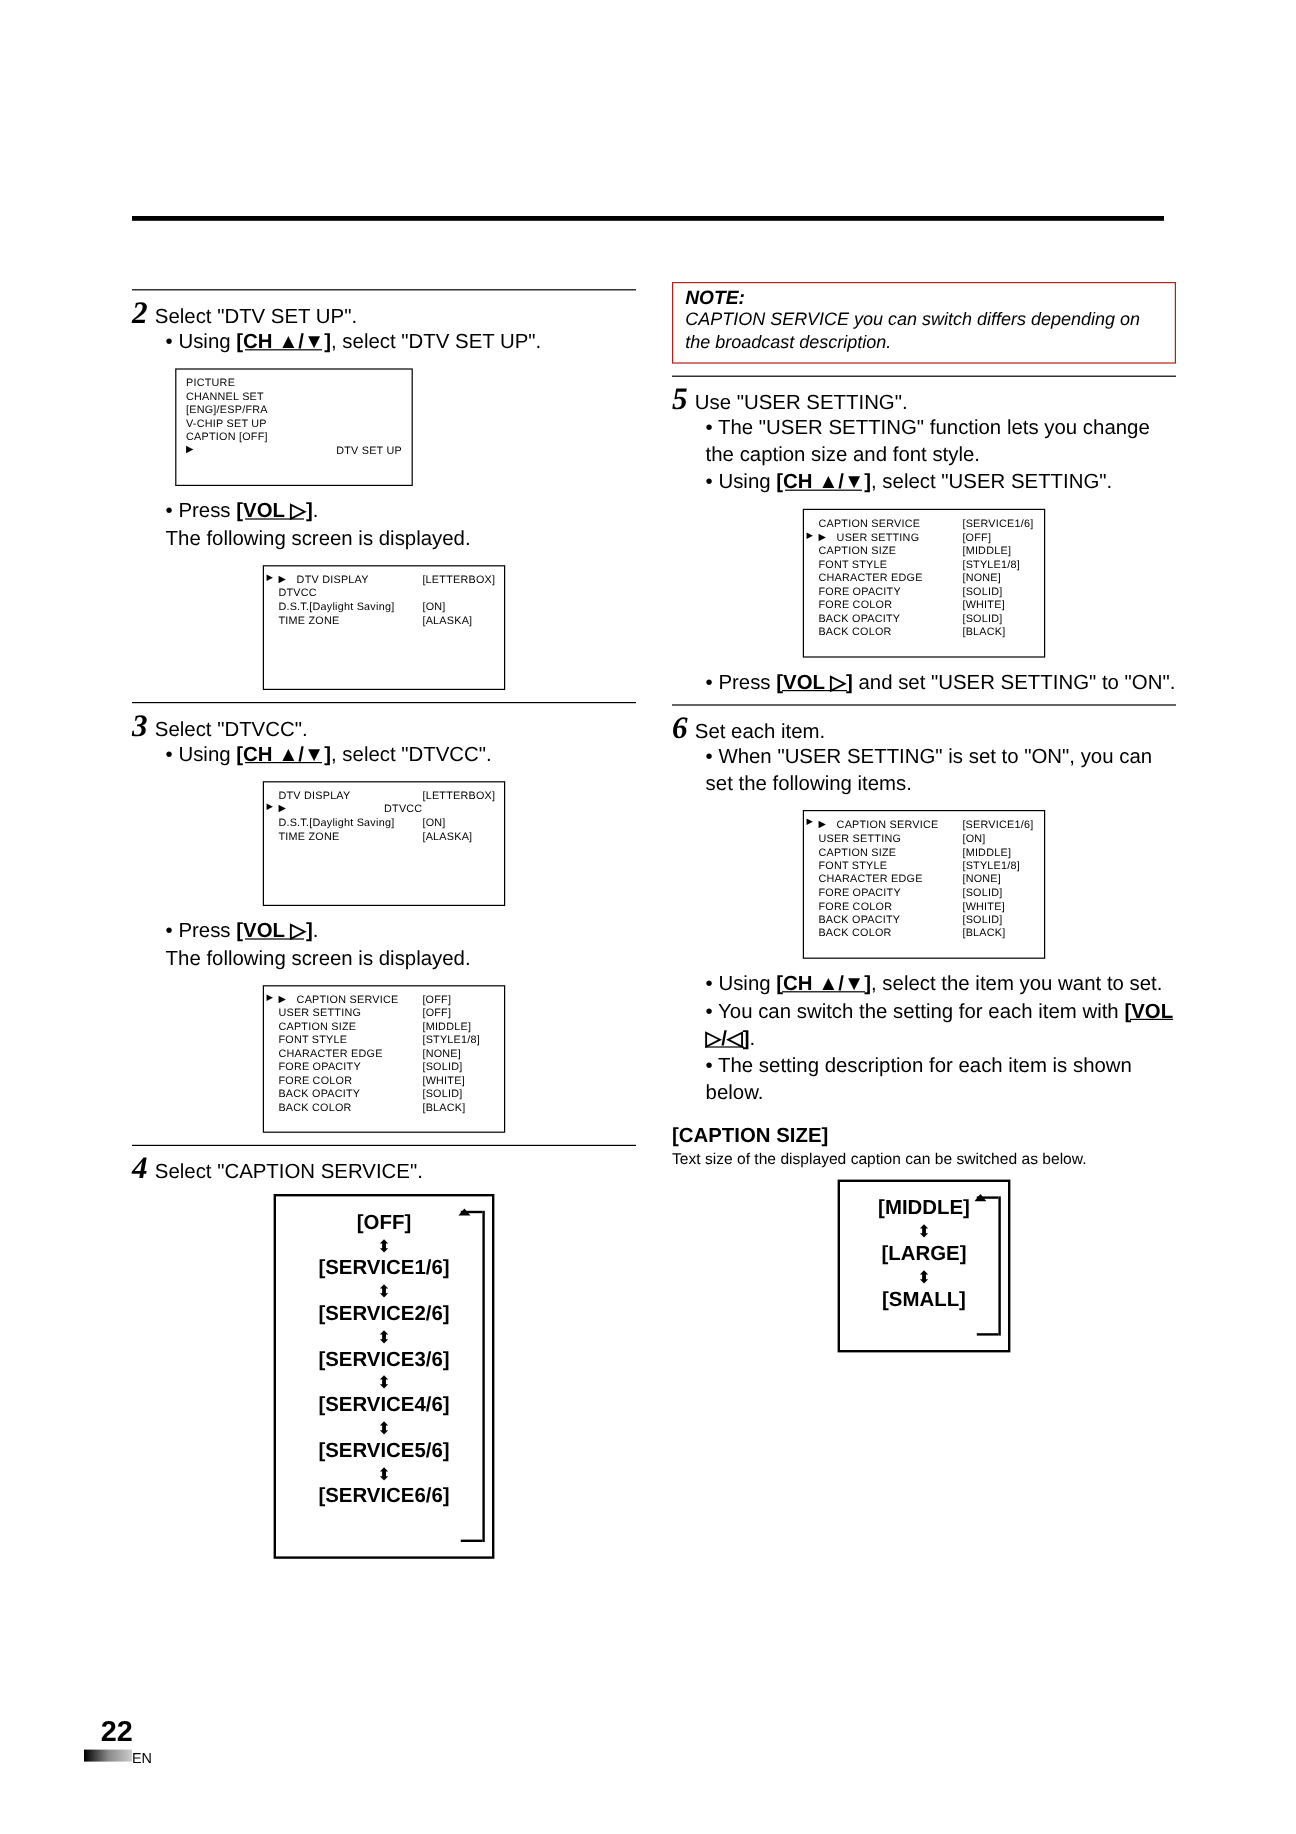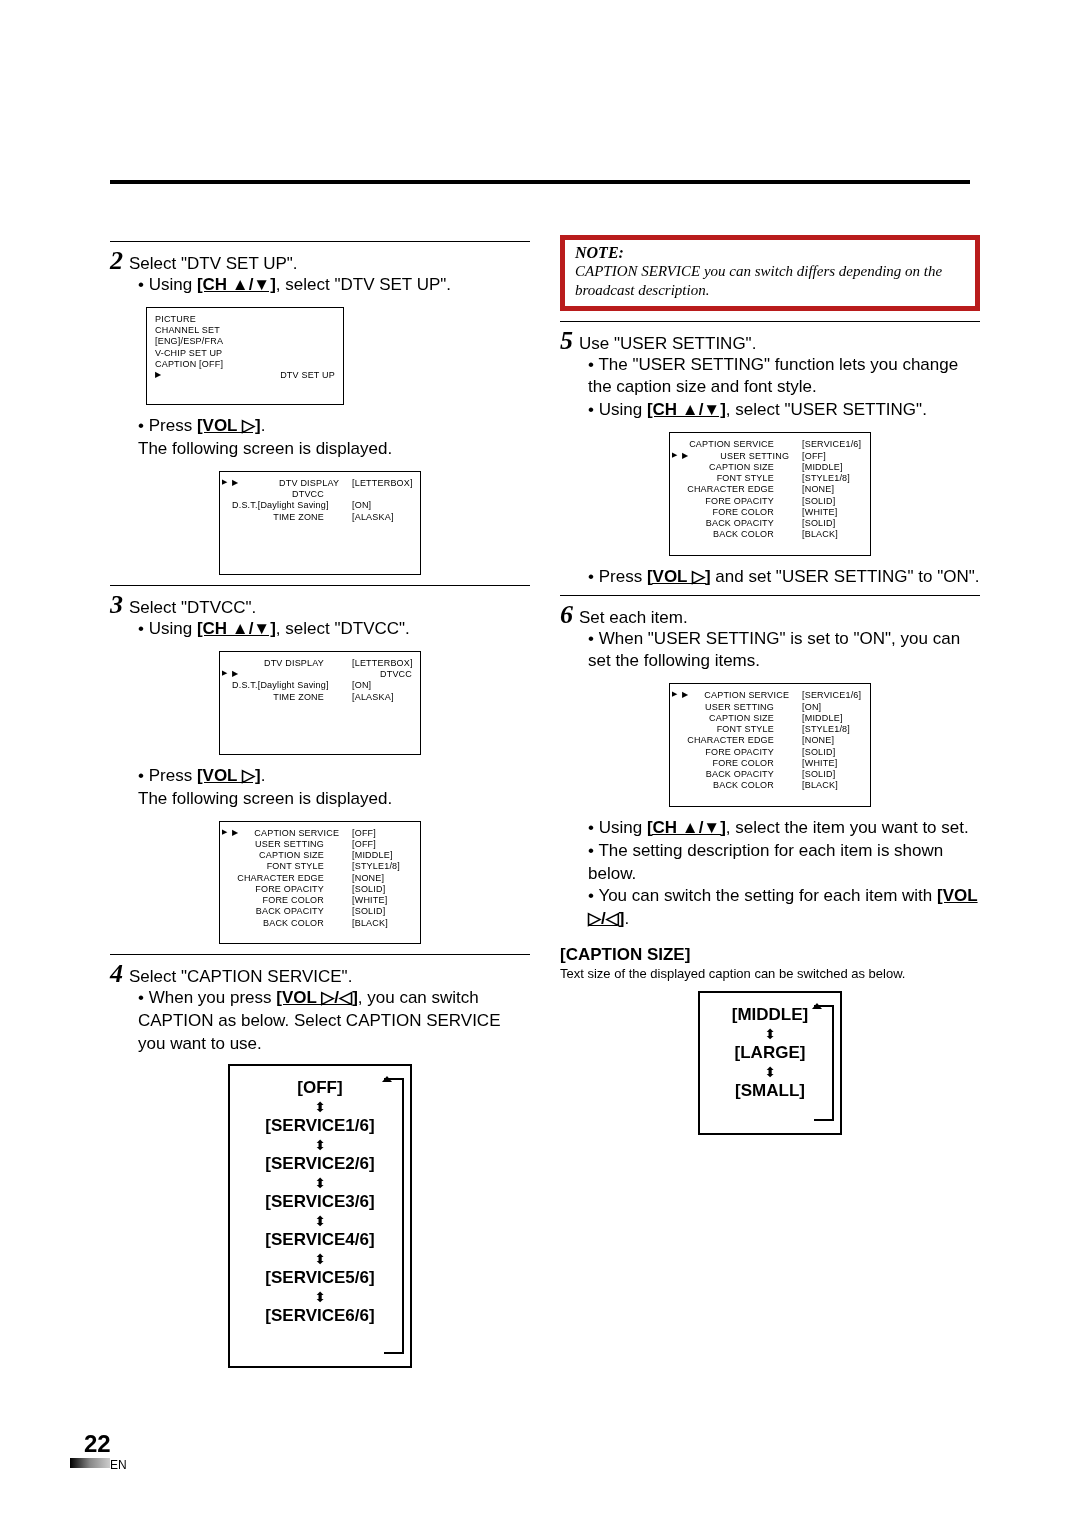--- a/index.html
+++ b/index.html
@@ -83,27 +83,26 @@
   .osd .row .val  { flex: 0 0 auto; padding-left: 6px;}
   .osd.col2 .row.sel .label::before {
     content: "▶";
     font-size: 7px;
     margin-right: 2px;
     position: absolute;
     left: 2px;
   }
   .osd.col2 { position: relative; padding-left: 12px; }
   .osd.col2 .row { display: flex; }
-  .osd.col2 .row .label { width: 92px; text-align: right; }
+  .osd.col2 .row .label { width: 92px; }
   .osd.col2 .row .val { width: 60px; }
   .note-box {
-    border: 5px solid #b91c1c;
+    border: 1px solid #b91c1c;
     padding: 4px 10px 6px 10px;
     margin-bottom: 10px;
-    font-family: Liberation Serif, serif;
   }
   .note-box .tt {
     font-weight: bold;
     font-style: italic;
     font-size: 16px;
   }
   .note-box .nt {
     font-style: italic;
     font-size: 15px;
     line-height: 1.25;
@@ -308,23 +307,20 @@
             <span class="val">[BLACK]</span>
           </div>
         </div>
 
       <div class="thin-rule"></div>
 
       <div class="step-line">
         <span class="step-num">4</span>
         <span class="step-text">Select "CAPTION SERVICE".</span>
       </div>
-      <div class="bullet">
-        <span>When you press </span><b>[VOL ▷/◁]</b><span>, you can switch CAPTION as below. Select CAPTION SERVICE you want to use.</span>
-      </div>
       <div class="cycle-box" style="height:280px;">
         <div class="return-bar">
             <div class="rb-top"></div>
             <div class="rb-bot"></div>
           </div>
       <div class="item">[OFF]</div>
           <div class="conn">⬍</div>
           <div class="item">[SERVICE1/6]</div>
           <div class="conn">⬍</div>
           <div class="item">[SERVICE2/6]</div>
@@ -438,24 +434,24 @@
             <span class="val">[SOLID]</span>
           </div>
           <div class="row">
             <span class="label">BACK COLOR</span>
             <span class="val">[BLACK]</span>
           </div>
         </div>
       <div class="bullet">
         <span>Using </span><b>[CH ▲/▼]</b><span>, select the item you want to set.</span>
       </div>
+      <div class="bullet">
+        <span>You can switch the setting for each item with </span><b>[VOL ▷/◁]</b><span>.</span>
+      </div>
       <div class="bullet"><span>The setting description for each item is shown below.</span></div>
-      <div class="bullet">
-        <span>You can switch the setting for each item with </span><b>[VOL ▷/◁]</b><span>.</span>
-      </div>
 
       <div class="subhead">[CAPTION SIZE]</div>
       <div class="body-text">Text size of the displayed caption can be switched as below.</div>
       <div class="cycle-box" style="width:140px;height:120px;">
         <div class="return-bar">
             <div class="rb-top"></div>
             <div class="rb-bot"></div>
           </div>
       <div class="item">[MIDDLE]</div>
           <div class="conn">⬍</div>

